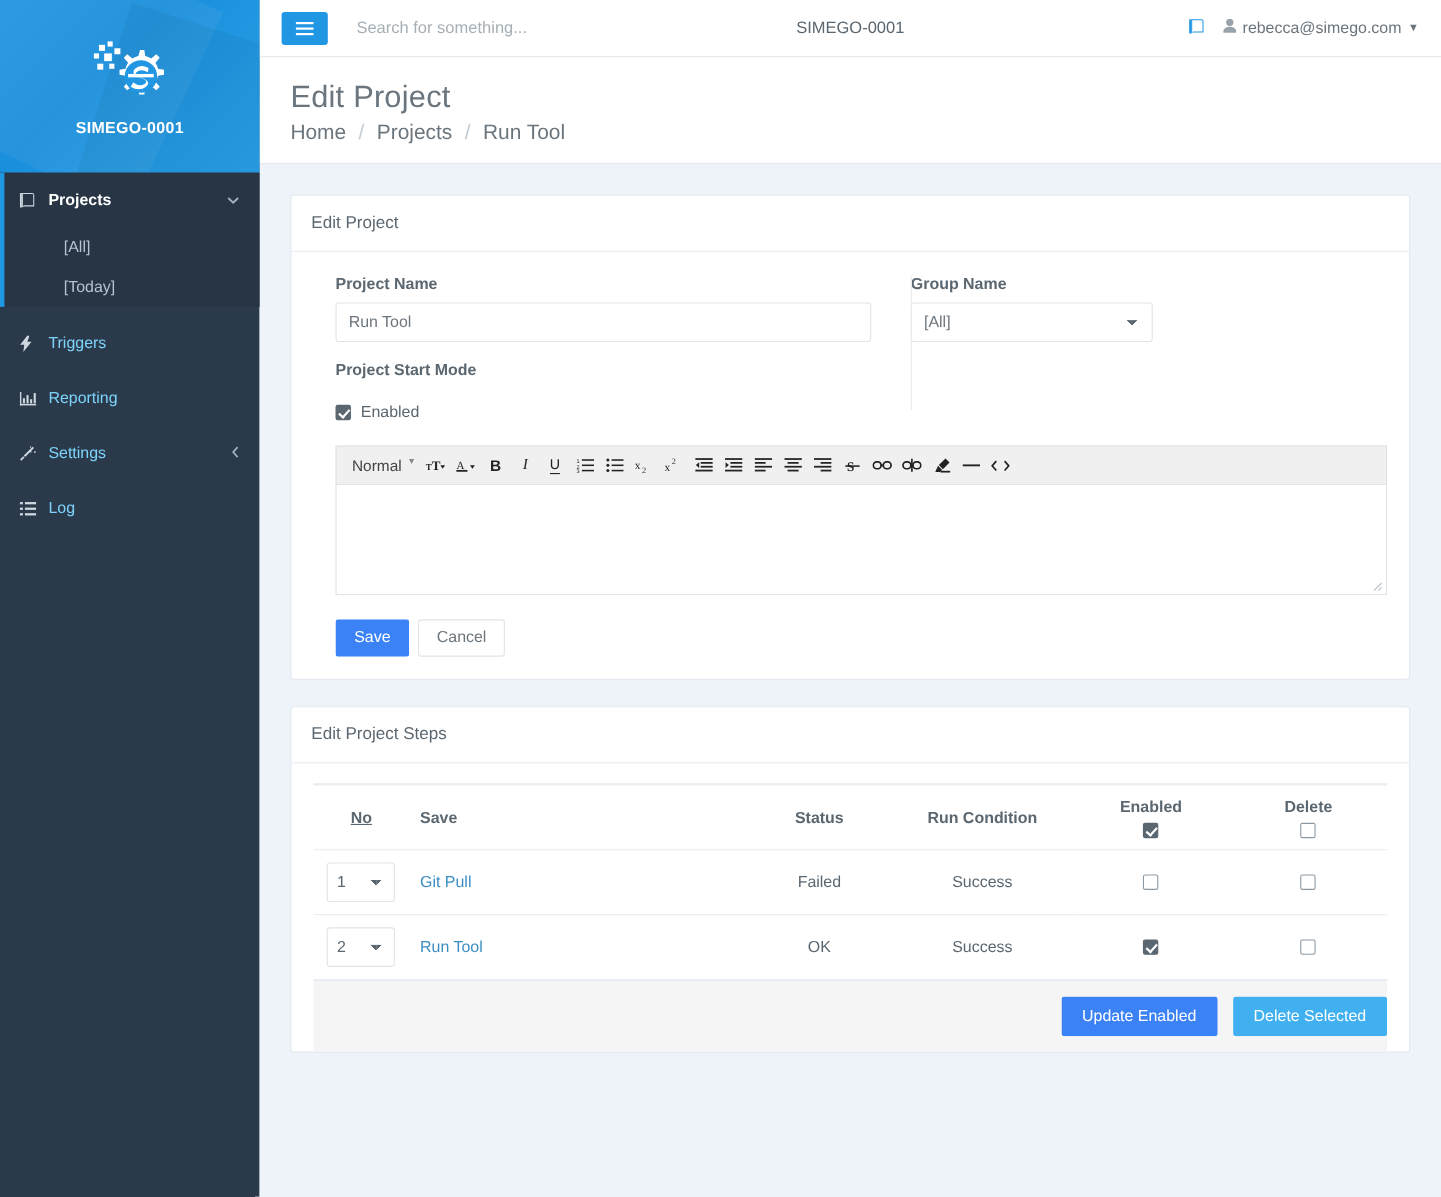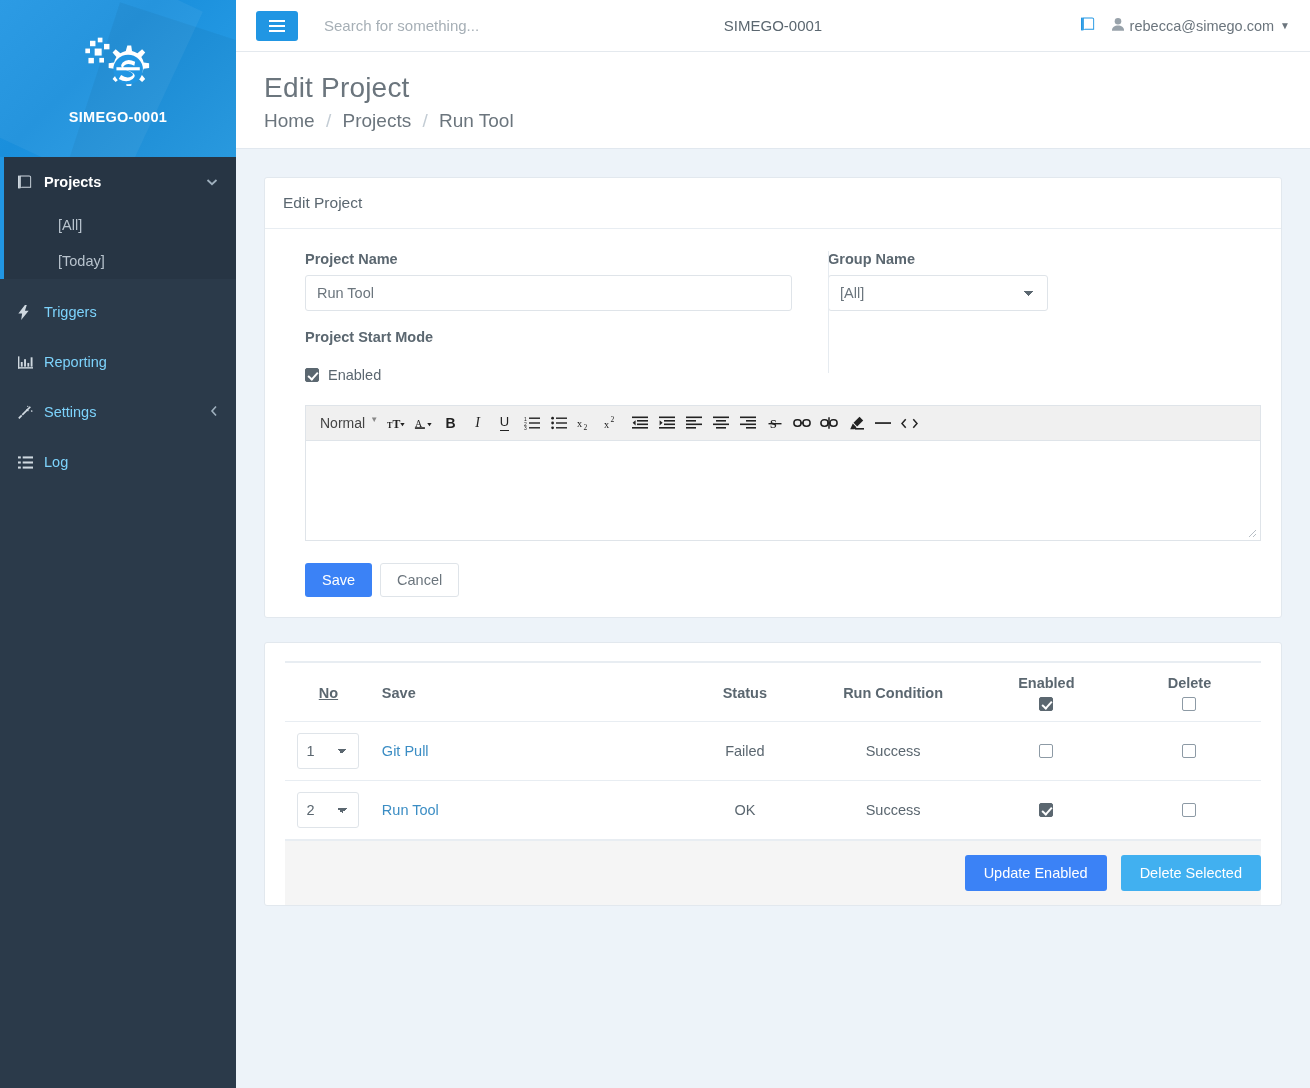--- a/index.html
+++ b/index.html
@@ -600,20 +600,21 @@
 
           <div class="btn-row">
             <button class="btn btn-primary">Save</button>
             <button class="btn btn-default">Cancel</button>
           </div>
 
         </div>
       </div>
 
       <div class="panel">
+        <div class="panel-head">Edit Project Steps</div>
         <div class="steps-body">
           <table class="steps">
             <thead>
               <tr>
                 <th class="th-no">No</th>
                 <th class="th-name">Save</th>
                 <th class="th-status">Status</th>
                 <th class="th-cond">Run Condition</th>
                 <th class="th-enabled">
                   <div>Enabled</div>

